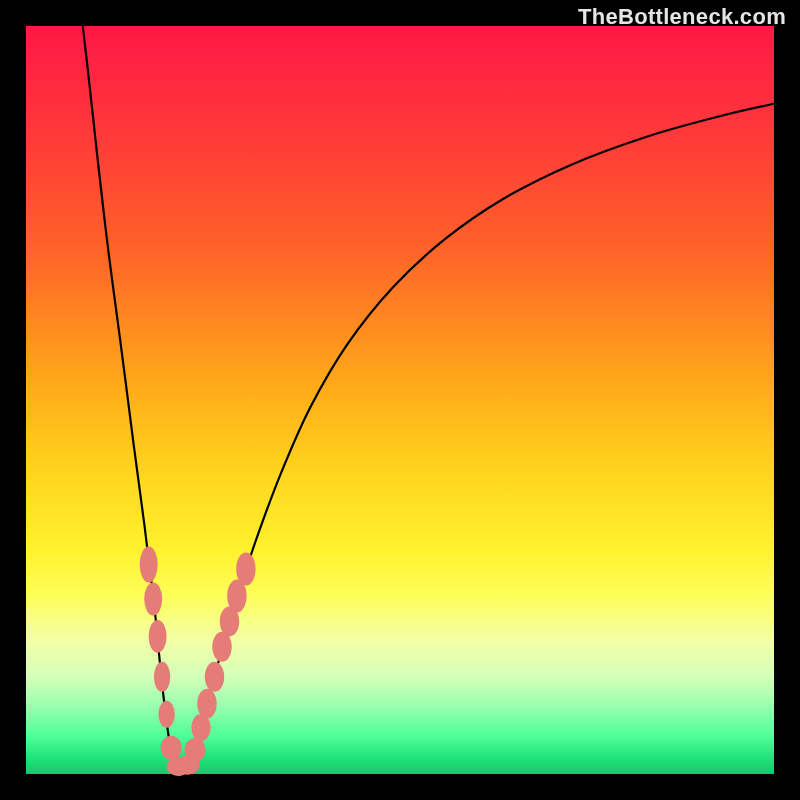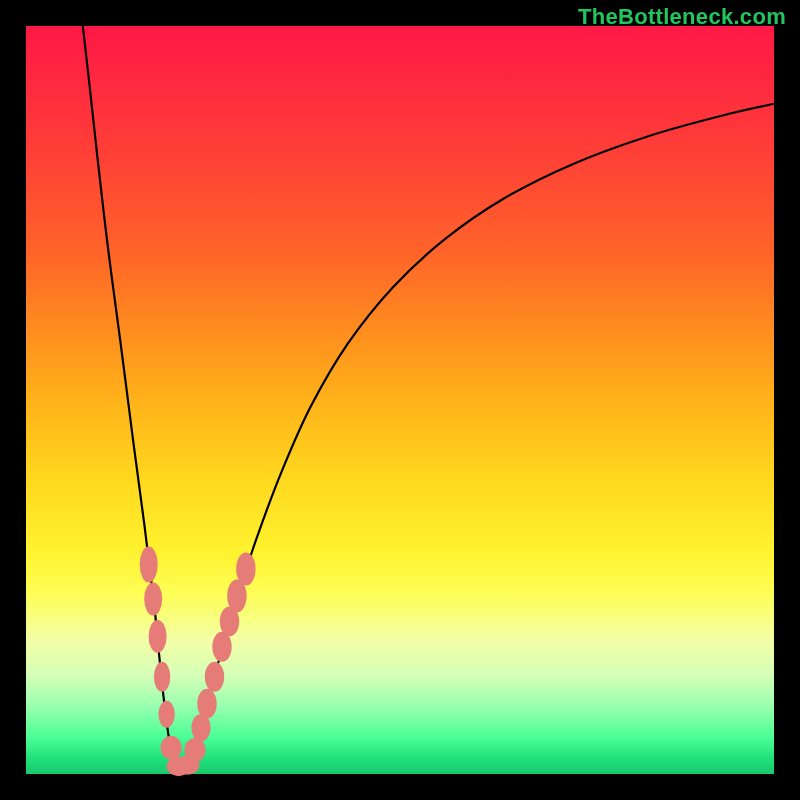--- a/index.html
+++ b/index.html
@@ -1,17 +1,17 @@
 <!DOCTYPE html>
 <html><head>
 <meta charset="utf-8">
 <style>
 html,body{margin:0;padding:0;width:800px;height:800px;overflow:hidden;font-family:Arial,Helvetica,sans-serif}
 .frame{position:relative;width:800px;height:800px;background:#000}
-.watermark{position:absolute;top:4px;right:14px;color:#22c55e;font-size:22px;font-weight:600;letter-spacing:.3px;z-index:10}
+.watermark{position:absolute;top:4px;right:14px;color:#e5e5e5;font-size:22px;font-weight:600;letter-spacing:.3px;z-index:10}
 .plot-outer{position:absolute;left:26px;top:26px;width:748px;height:748px;background:#000}
 .plot{position:absolute;left:0;top:0;width:748px;height:748px}
 .gradient{width:100%;height:100%;background:linear-gradient(to bottom,
  #ff1846 0%,
  #ff2a3f 8%,
  #ff4236 18%,
  #ff6329 30%,
  #ff8a1f 40%,
  #ffb219 50%,
  #ffd61e 60%,

